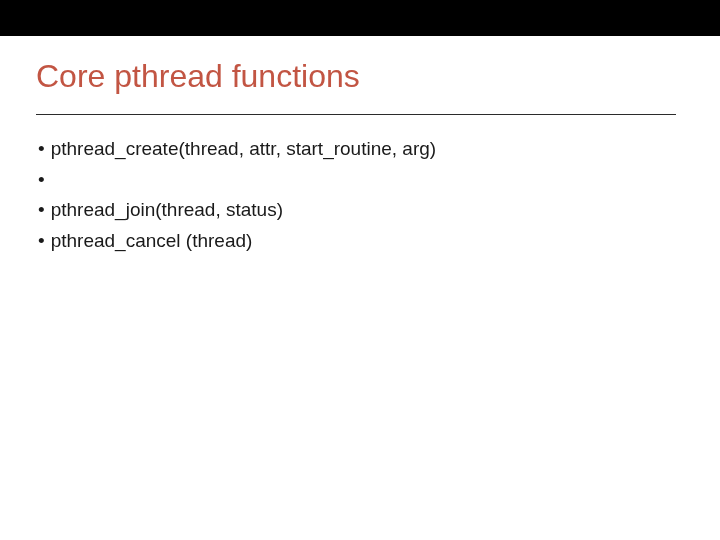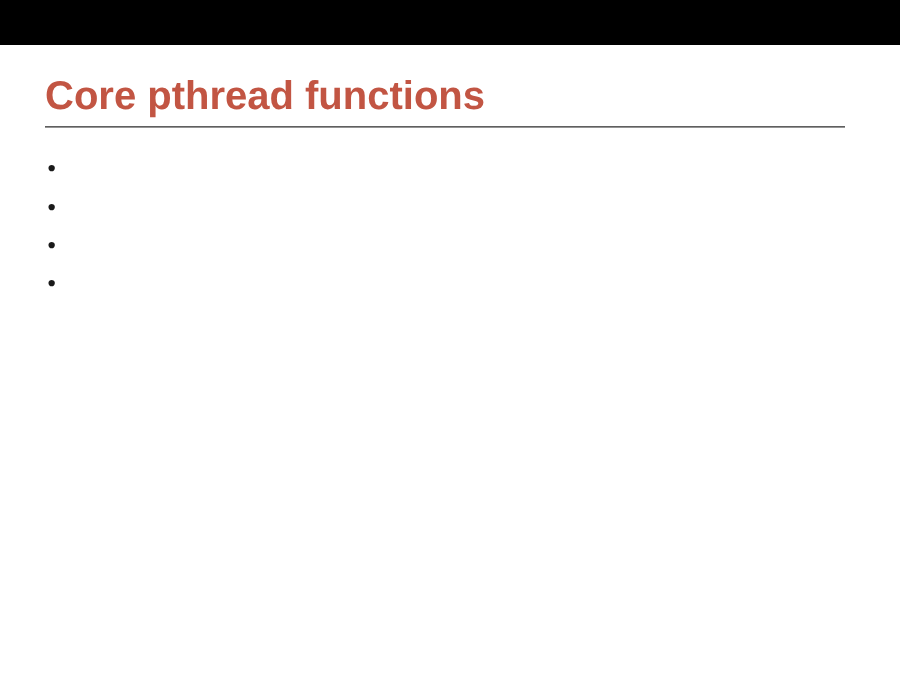--- a/index.html
+++ b/index.html
@@ -12,23 +12,23 @@
       width: 100%;
       height: 36px;
       background: #000000;
     }
     .content {
       padding: 22px 36px 0 36px;
     }
     .title {
       color: #c25543;
       font-size: 32px;
-      font-weight: 700;
+      font-weight: 400;
       letter-spacing: 0px;
-      margin-bottom: 6px;
+      margin-bottom: 19px;
     }
     .divider {
       width: 640px;
       height: 1px;
       background: #2b2b2b;
       margin-bottom: 20px;
     }
     .bullets {
       list-style: none;
       padding-left: 2px;
@@ -52,24 +52,27 @@
 <body>
 
 <div class="topbar"></div>
 
 <div class="content">
   <h1 class="title">Core pthread functions</h1>
   <div class="divider"></div>
   <ul class="bullets">
     <li>
       <span class="bullet-dot">•</span>
+      <span>pthread_create(thread, attr, start_routine, arg)</span>
     </li>
     <li>
       <span class="bullet-dot">•</span>
     </li>
     <li>
       <span class="bullet-dot">•</span>
+      <span>pthread_join(thread, status)</span>
     </li>
     <li>
       <span class="bullet-dot">•</span>
+      <span>pthread_cancel (thread)</span>
     </li>
   </ul>
 </div>
 
 </body></html>

